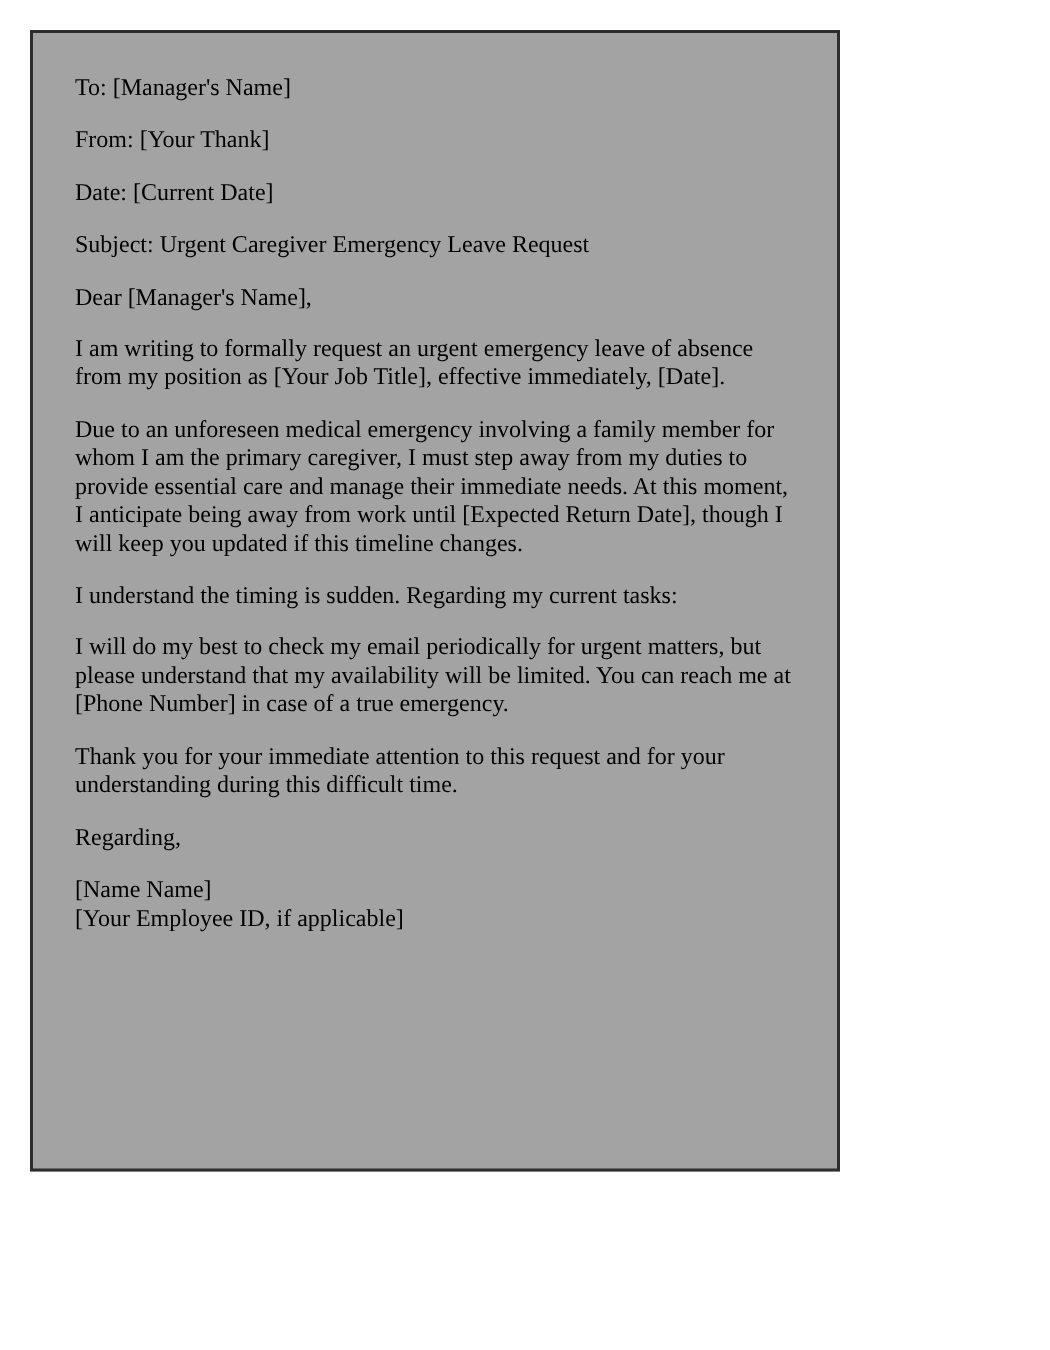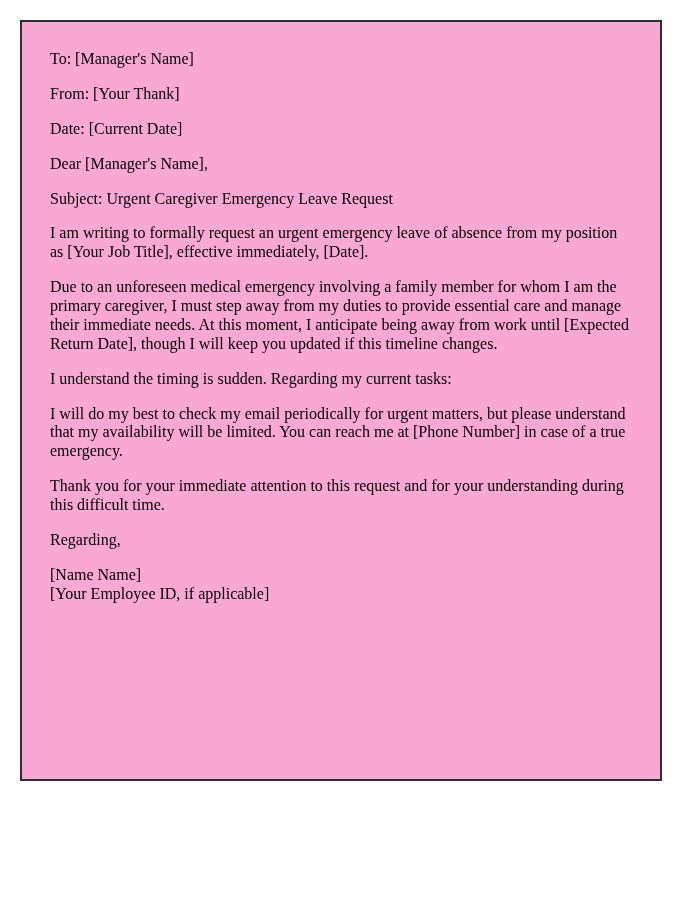--- a/index.html
+++ b/index.html
@@ -11,25 +11,25 @@
     position: relative;
     width: 700px;
     height: 900px;
     background: #ffffff;
     overflow: hidden;
   }
   .letter-page {
     position: absolute;
     left: 20px;
     top: 20px;
-    width: 642px;
+    width: 540px;
     height: 761px;
     box-sizing: border-box;
     border: 2px solid #2e2e2e;
-    background: #f9a8d4;
+    background: #a3a3a3;
     padding: 12px 28px 12px 28px;
     overflow: hidden;
     font-family: "Liberation Serif", "DejaVu Serif", serif;
     font-size: 16px;
     color: #000000;
     line-height: 1.18;
   }
   .letter-page p {
     margin: 16px 0;
   }
@@ -51,23 +51,23 @@
 
 <div class="canvas">
   <div class="letter-page">
 
     <p>To: [Manager's Name]</p>
 
     <p>From: [Your Thank]</p>
 
     <p>Date: [Current Date]</p>
 
+    <p>Subject: Urgent Caregiver Emergency Leave Request</p>
+
     <p>Dear [Manager's Name],</p>
-
-    <p>Subject: Urgent Caregiver Emergency Leave Request</p>
 
     <p>I am writing to formally request an urgent emergency leave of absence from my position as [Your Job Title], effective immediately, [Date].</p>
 
     <p>Due to an unforeseen medical emergency involving a family member for whom I am the primary caregiver, I must step away from my duties to provide essential care and manage their immediate needs. At this moment, I anticipate being away from work until [Expected Return Date], though I will keep you updated if this timeline changes.</p>
 
     <p>I understand the timing is sudden. Regarding my current tasks:</p>
 
 
     <p>I will do my best to check my email periodically for urgent matters, but please understand that my availability will be limited. You can reach me at [Phone Number] in case of a true emergency.</p>
 

